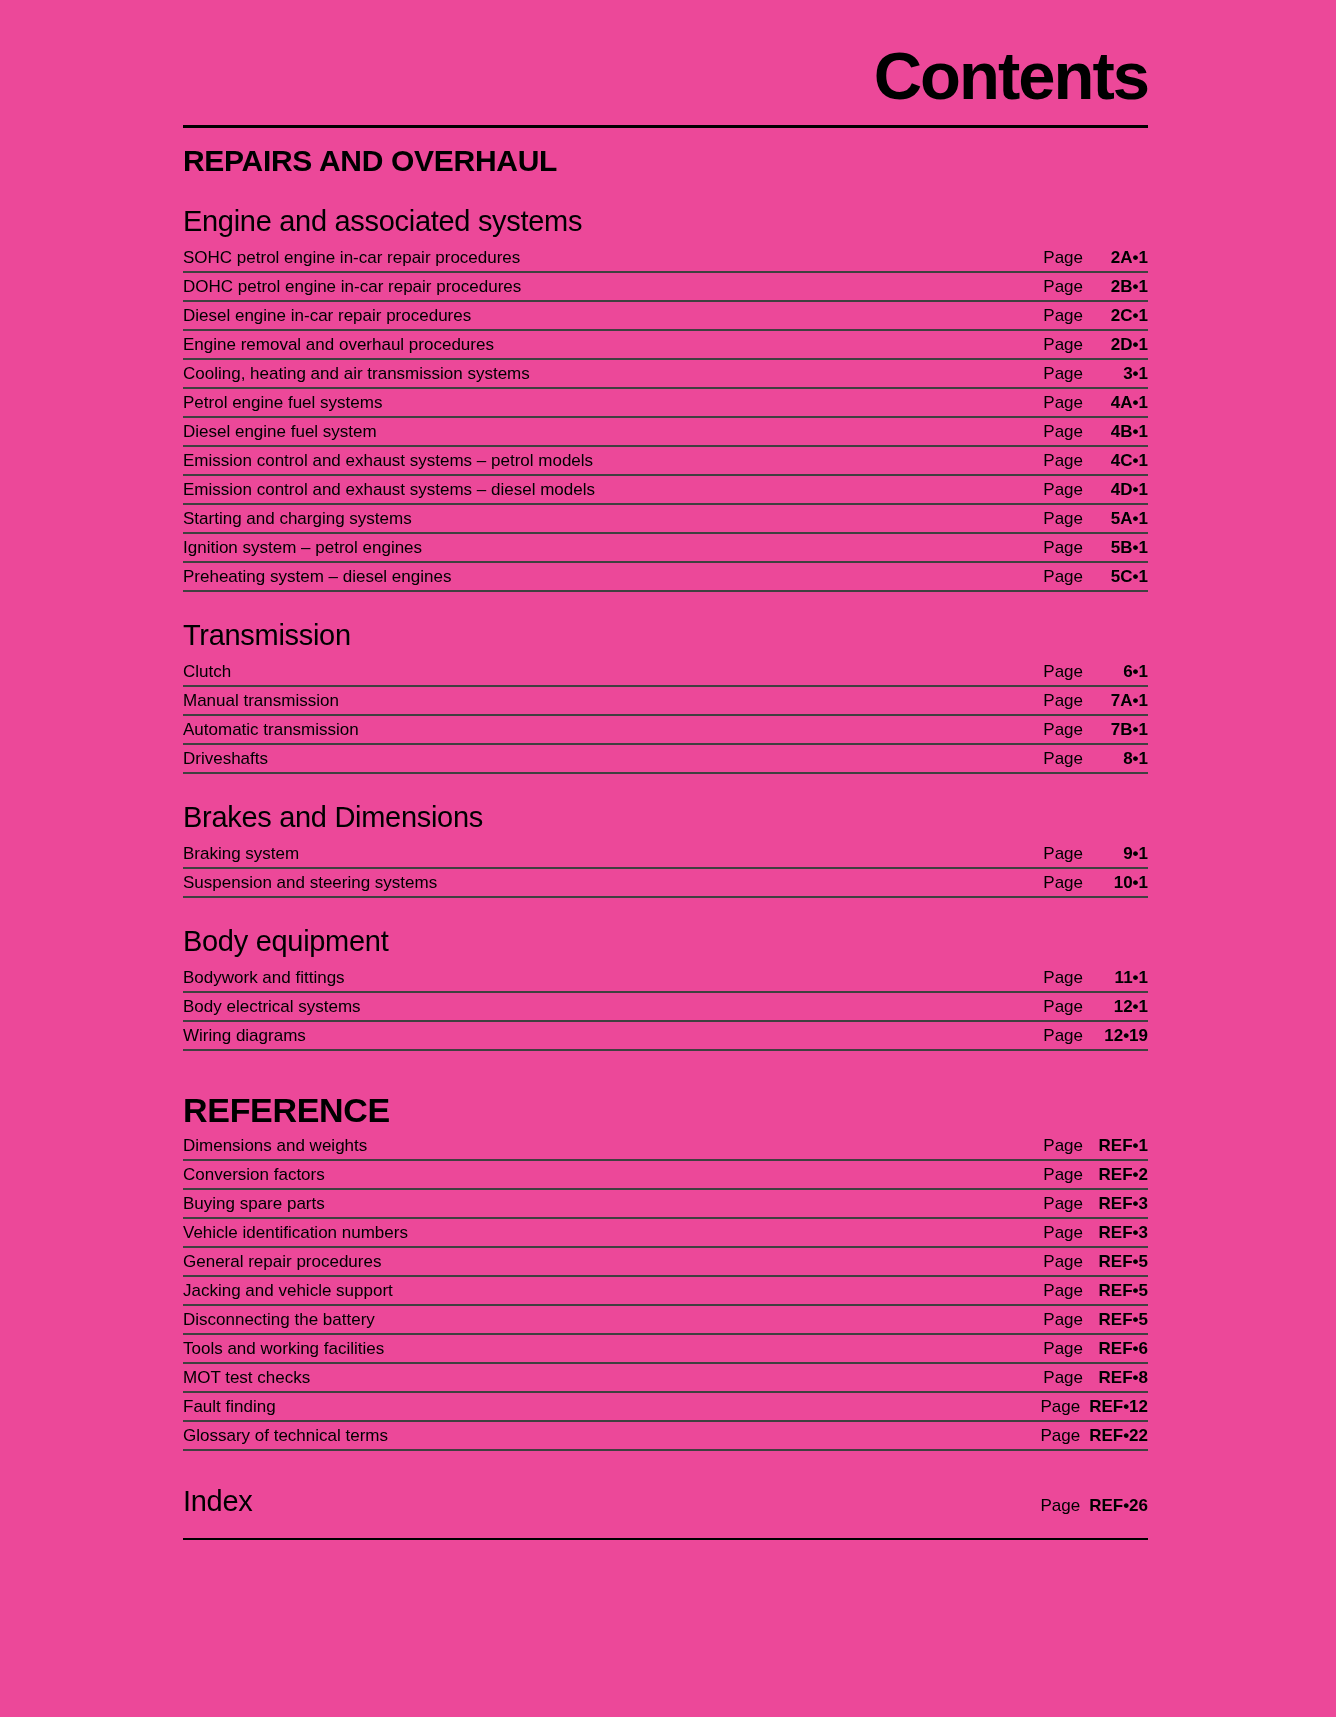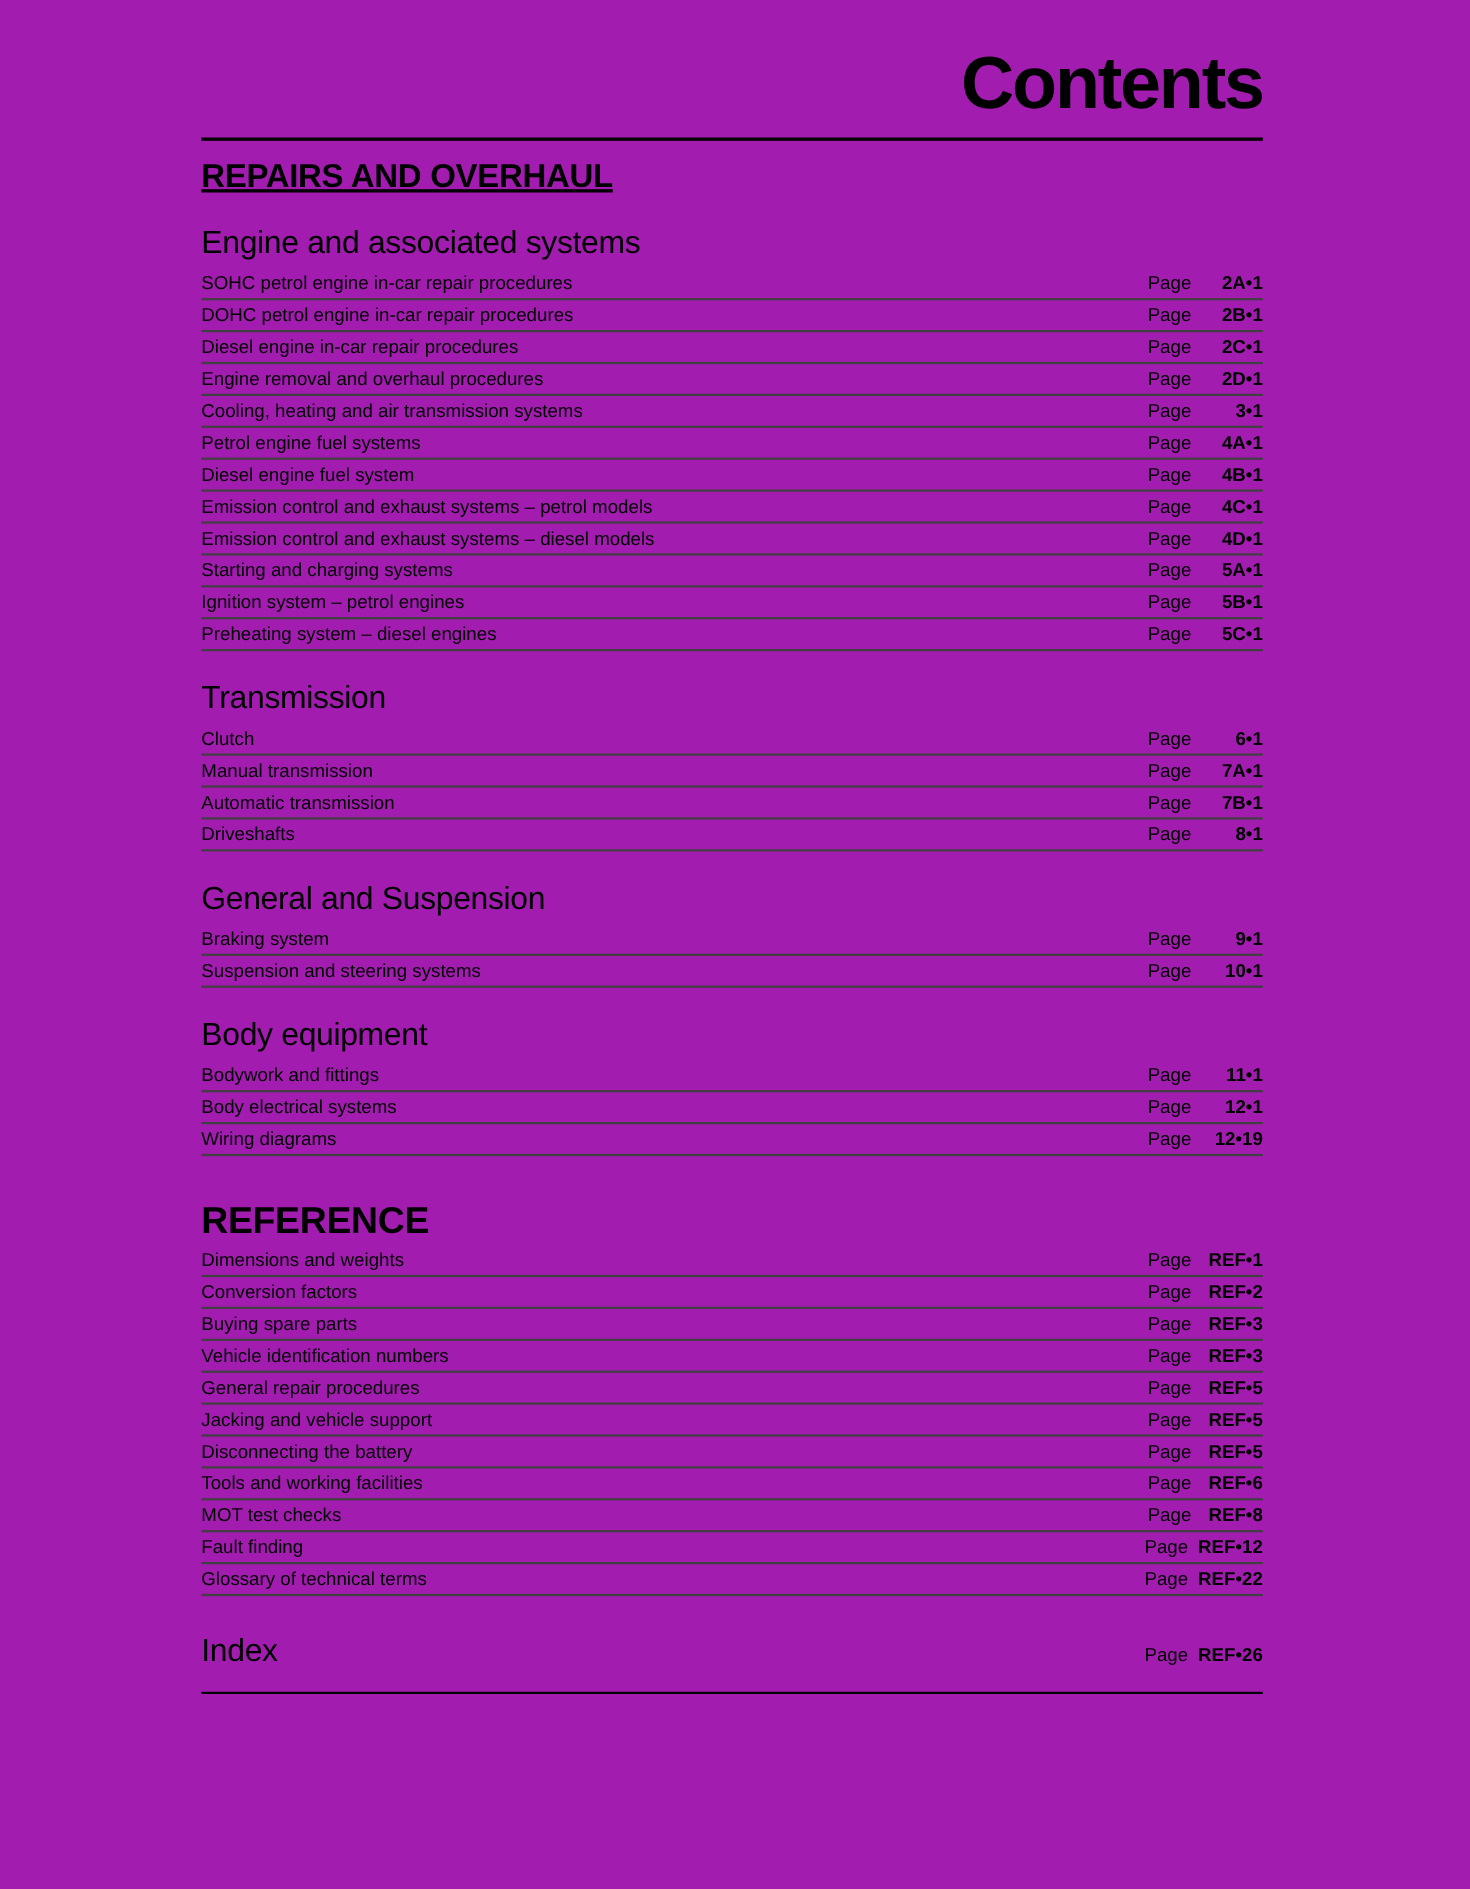--- a/index.html
+++ b/index.html
@@ -2,21 +2,21 @@
 <html><head>
 <meta charset="utf-8">
 <style>
   * { box-sizing: border-box; margin: 0; padding: 0; }
   html, body { background: #e8e8e8; }
   body { font-family: "Liberation Sans", "DejaVu Sans", sans-serif; color: #000; }
   .page {
     position: relative;
     width: 1336px;
     height: 1717px;
-    background: #a21caf;
+    background: #ec4899;
     overflow: hidden;
   }
   .content {
     position: absolute;
     left: 183px;
     top: 40px;
     width: 965px;
   }
   .title {
     font-size: 67px;
@@ -28,21 +28,20 @@
   .title-rule {
     height: 3px;
     background: #000;
     margin-top: 13px;
   }
   .part-heading {
     margin-top: 16px;
     font-size: 30px;
     font-weight: bold;
     letter-spacing: -0.3px;
-    text-decoration: underline;
   }
   .group { margin-top: 27px; }
   .group.part-style-gap { margin-top: 40px; }
   .group-title {
     font-size: 29px;
     font-weight: normal;
     letter-spacing: -0.3px;
     margin-bottom: 6px;
   }
   .group-title.part-style {
@@ -171,21 +170,21 @@
     <span class="page-num">7B•1</span>
   </div>
             <div class="toc-row">
     <span class="toc-label">Driveshafts</span>
     <span class="page-word">Page</span>
     <span class="page-num">8•1</span>
   </div>
           </div>
   </section>
         <section class="group">
-    <h3 class="group-title">General and Suspension</h3>
+    <h3 class="group-title">Brakes and Dimensions</h3>
     <div class="rows">
             <div class="toc-row">
     <span class="toc-label">Braking system</span>
     <span class="page-word">Page</span>
     <span class="page-num">9•1</span>
   </div>
             <div class="toc-row">
     <span class="toc-label">Suspension and steering systems</span>
     <span class="page-word">Page</span>
     <span class="page-num">10•1</span>

